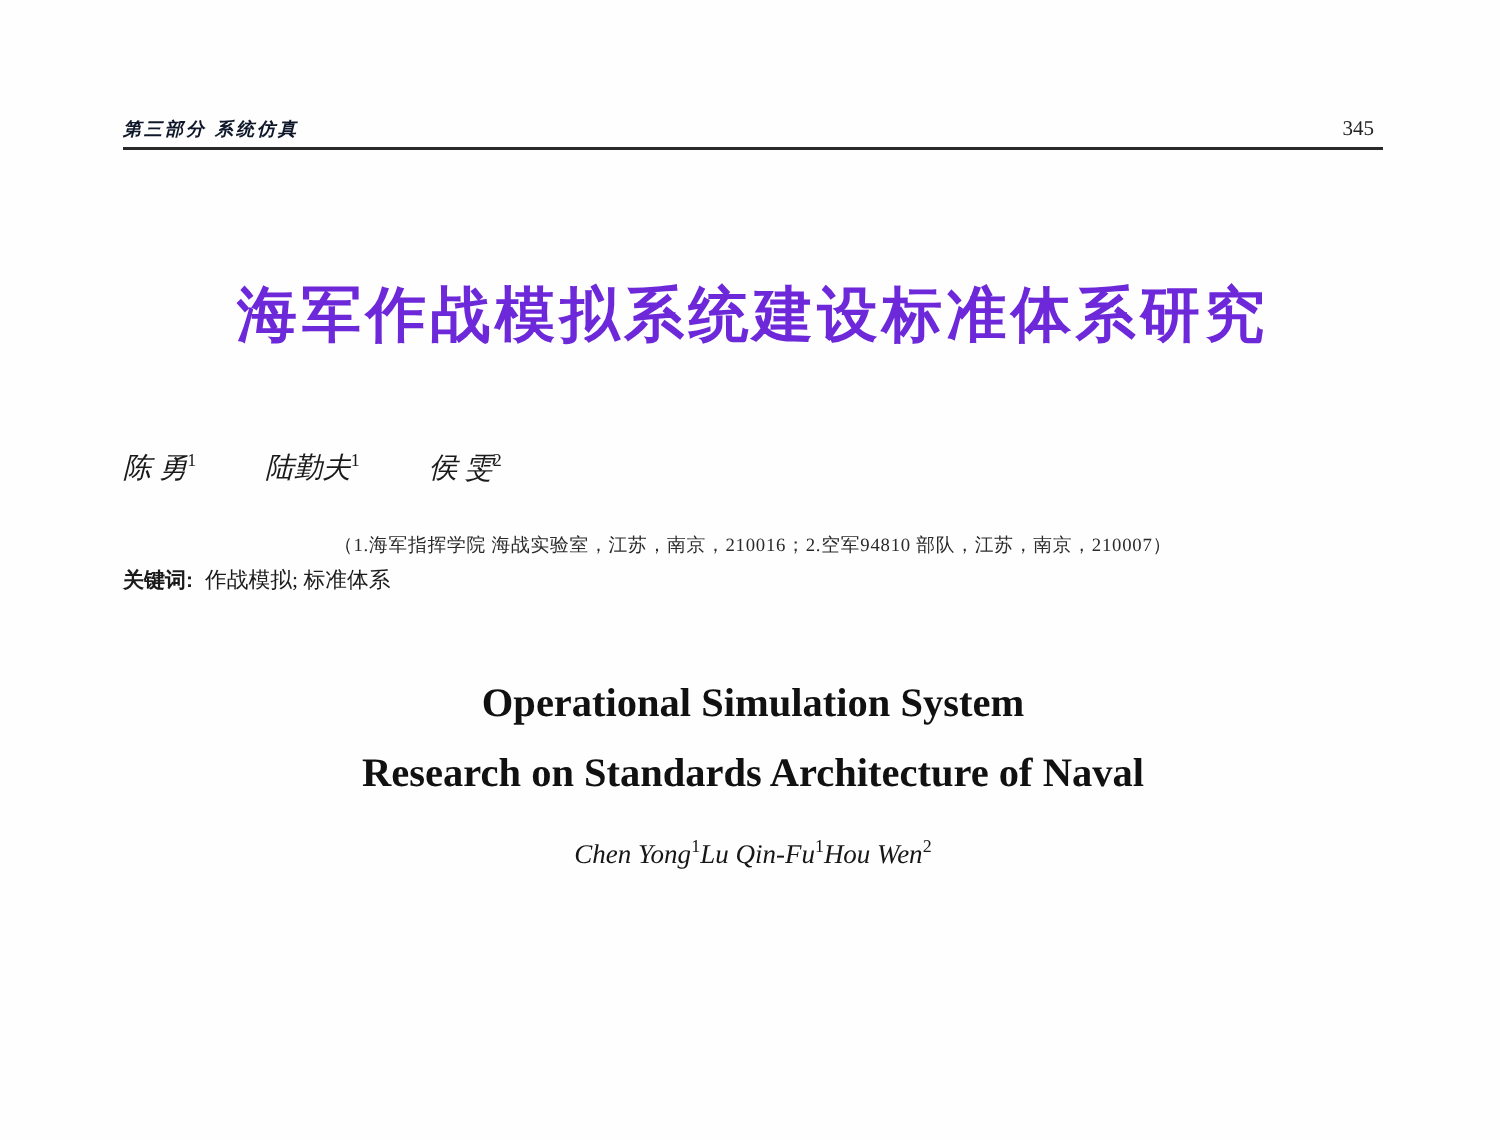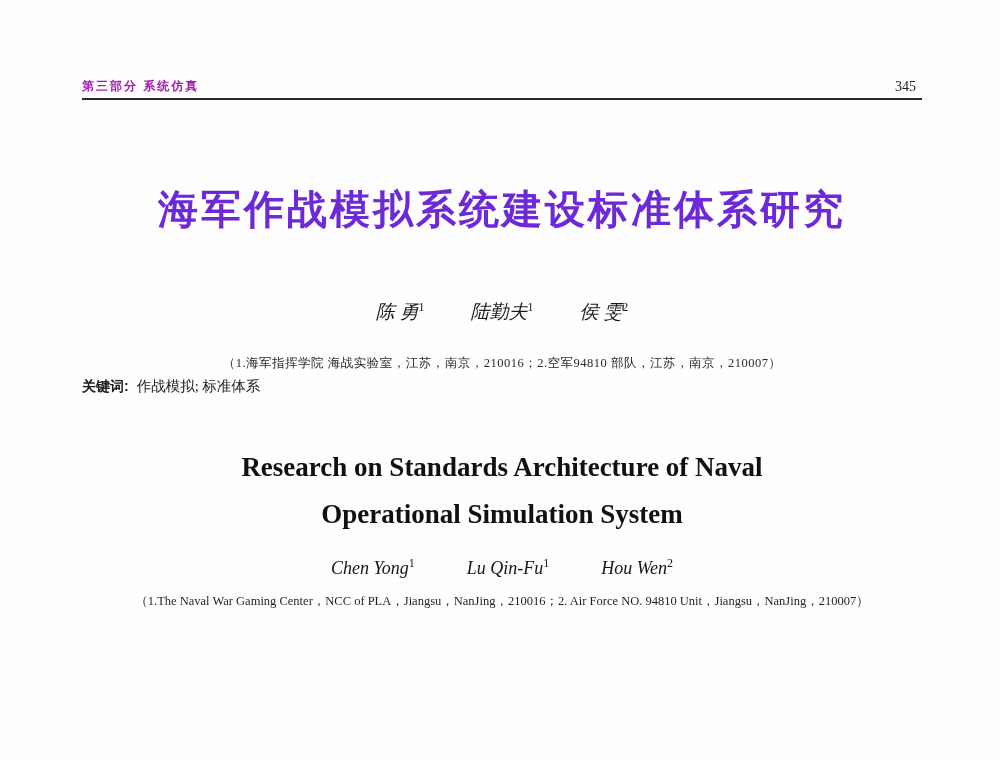--- a/index.html
+++ b/index.html
@@ -24,44 +24,44 @@
   .header-band {
     display: flex;
     justify-content: space-between;
     align-items: flex-end;
     border-bottom: 2px solid #2a2a2a;
     padding-bottom: 3px;
   }
   .section-label {
     font-family: "Liberation Sans", "DejaVu Sans", sans-serif;
     font-weight: bold;
+    font-style: italic;
     font-size: 12px;
     letter-spacing: 2px;
-    color: #a21caf;
+    color: #0f172a;
   }
   .page-number {
     font-size: 14px;
     color: #222;
     padding-right: 6px;
   }
   
   .cn-title {
     margin-top: 82px;
     text-align: center;
     font-family: "Liberation Sans", "DejaVu Sans", sans-serif;
     font-size: 40px;
     font-weight: 600;
     letter-spacing: 3px;
     color: #6d28d9;
   }
   
   .cn-authors {
     margin-top: 62px;
     display: flex;
-    justify-content: center;
     gap: 46px;
     font-size: 19px;
     font-style: italic;
     color: #1a1a1a;
   }
   .cn-authors sup, .en-authors sup {
     font-size: 12px;
     font-style: normal;
   }
   .cn-affiliation {
@@ -97,21 +97,20 @@
     font-weight: bold;
     font-size: 27px;
     line-height: 47px;
     color: #111;
     font-family: "Liberation Serif", "DejaVu Serif", serif;
   }
   .en-authors {
     margin-top: 18px;
     display: flex;
     justify-content: center;
-    gap: 52px;
     font-size: 18px;
     font-style: italic;
     color: #161616;
   }
   .en-affiliation {
     margin-top: 14px;
     text-align: center;
     font-size: 12.5px;
     color: #1f1f1f;
   }
@@ -137,26 +136,25 @@
 
     <div class="cn-affiliation">（1.海军指挥学院 海战实验室，江苏，南京，210016；2.空军94810 部队，江苏，南京，210007）</div>
 
 
     <p class="meta-line">
       <span class="inline-label">关键词:</span><span>作战模拟; 标准体系</span>
     </p>
 
 
     <h2 class="en-title">
+      <span style="display:block">Operational Simulation System</span>
       <span style="display:block">Research on Standards Architecture of Naval</span>
-      <span style="display:block">Operational Simulation System</span>
     </h2>
 
     <div class="en-authors">
       <span><span>Chen Yong</span><sup>1</sup></span>
       <span><span>Lu Qin-Fu</span><sup>1</sup></span>
       <span><span>Hou Wen</span><sup>2</sup></span>
     </div>
 
-    <div class="en-affiliation">（1.The Naval War Gaming Center，NCC of PLA，Jiangsu，NanJing，210016；2. Air Force NO. 94810 Unit，Jiangsu，NanJing，210007）</div>
 
   </div>
 </div>
 
 </body></html>

